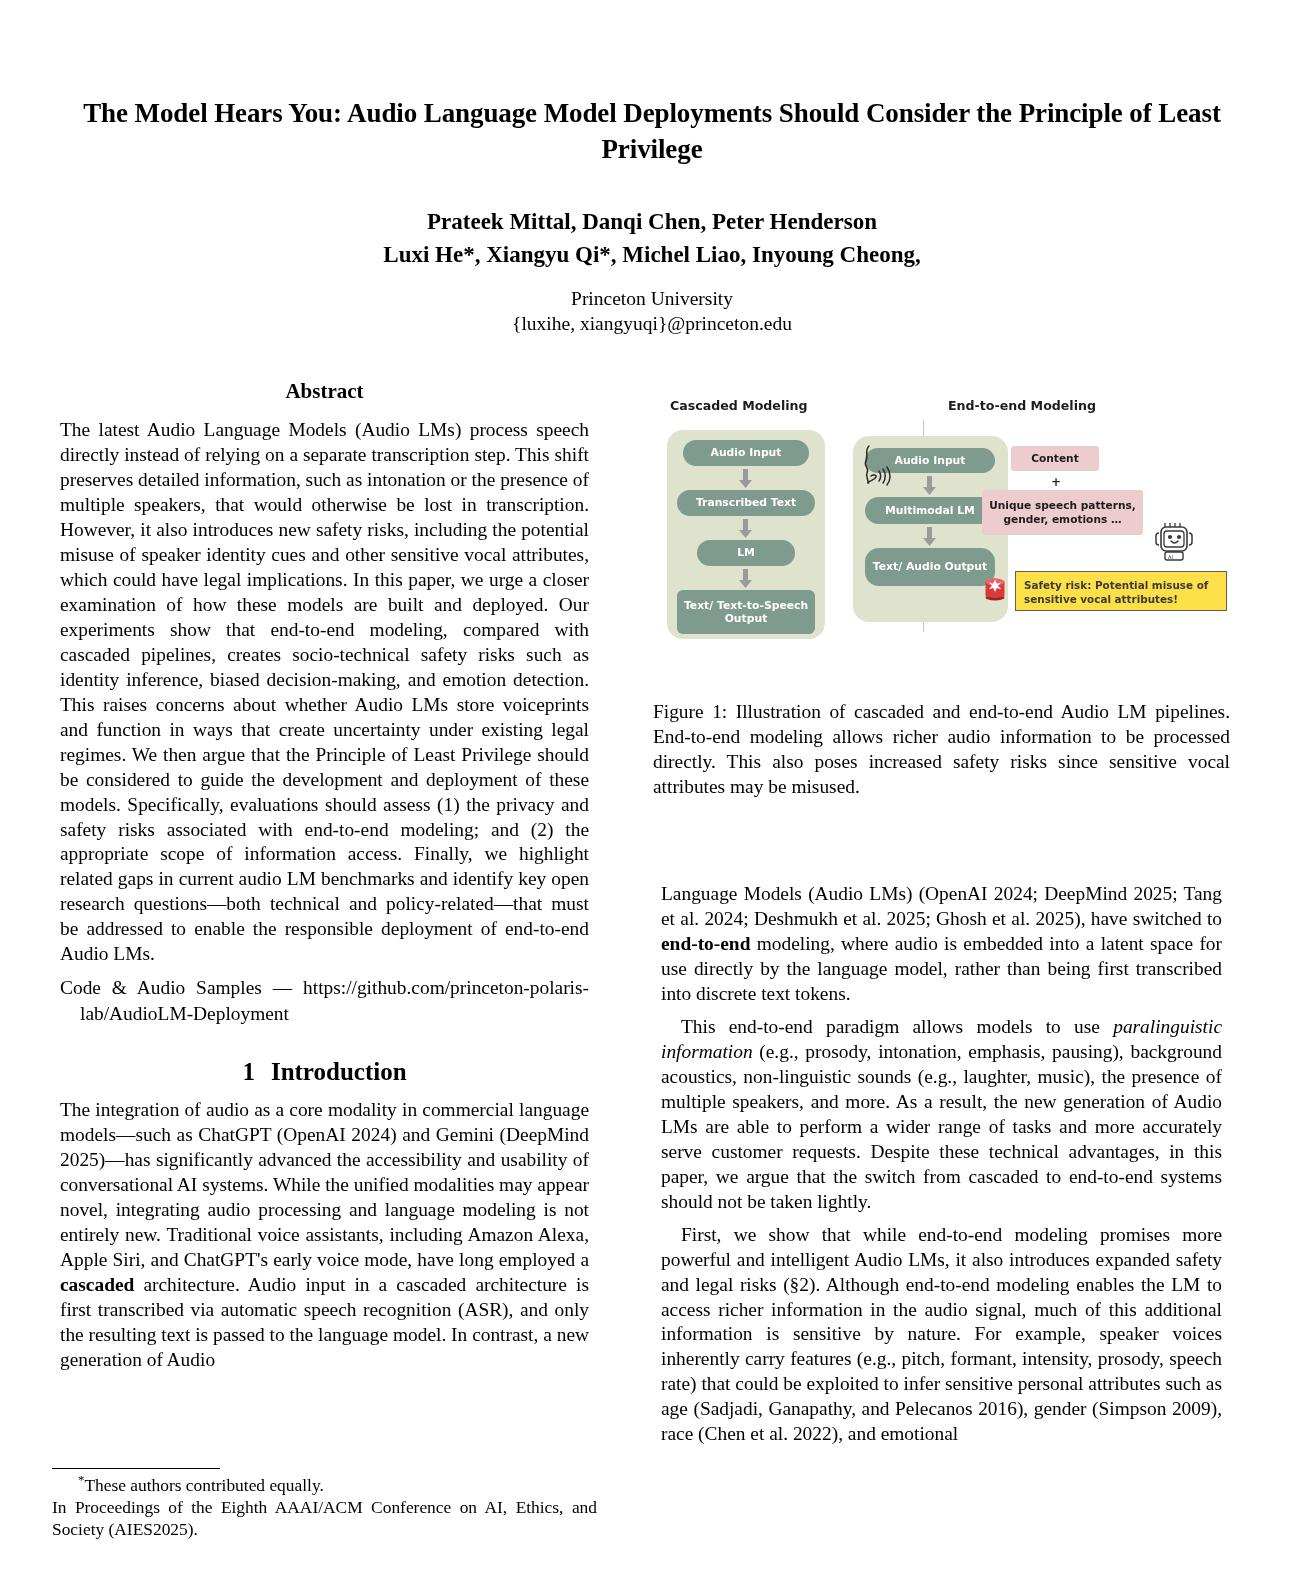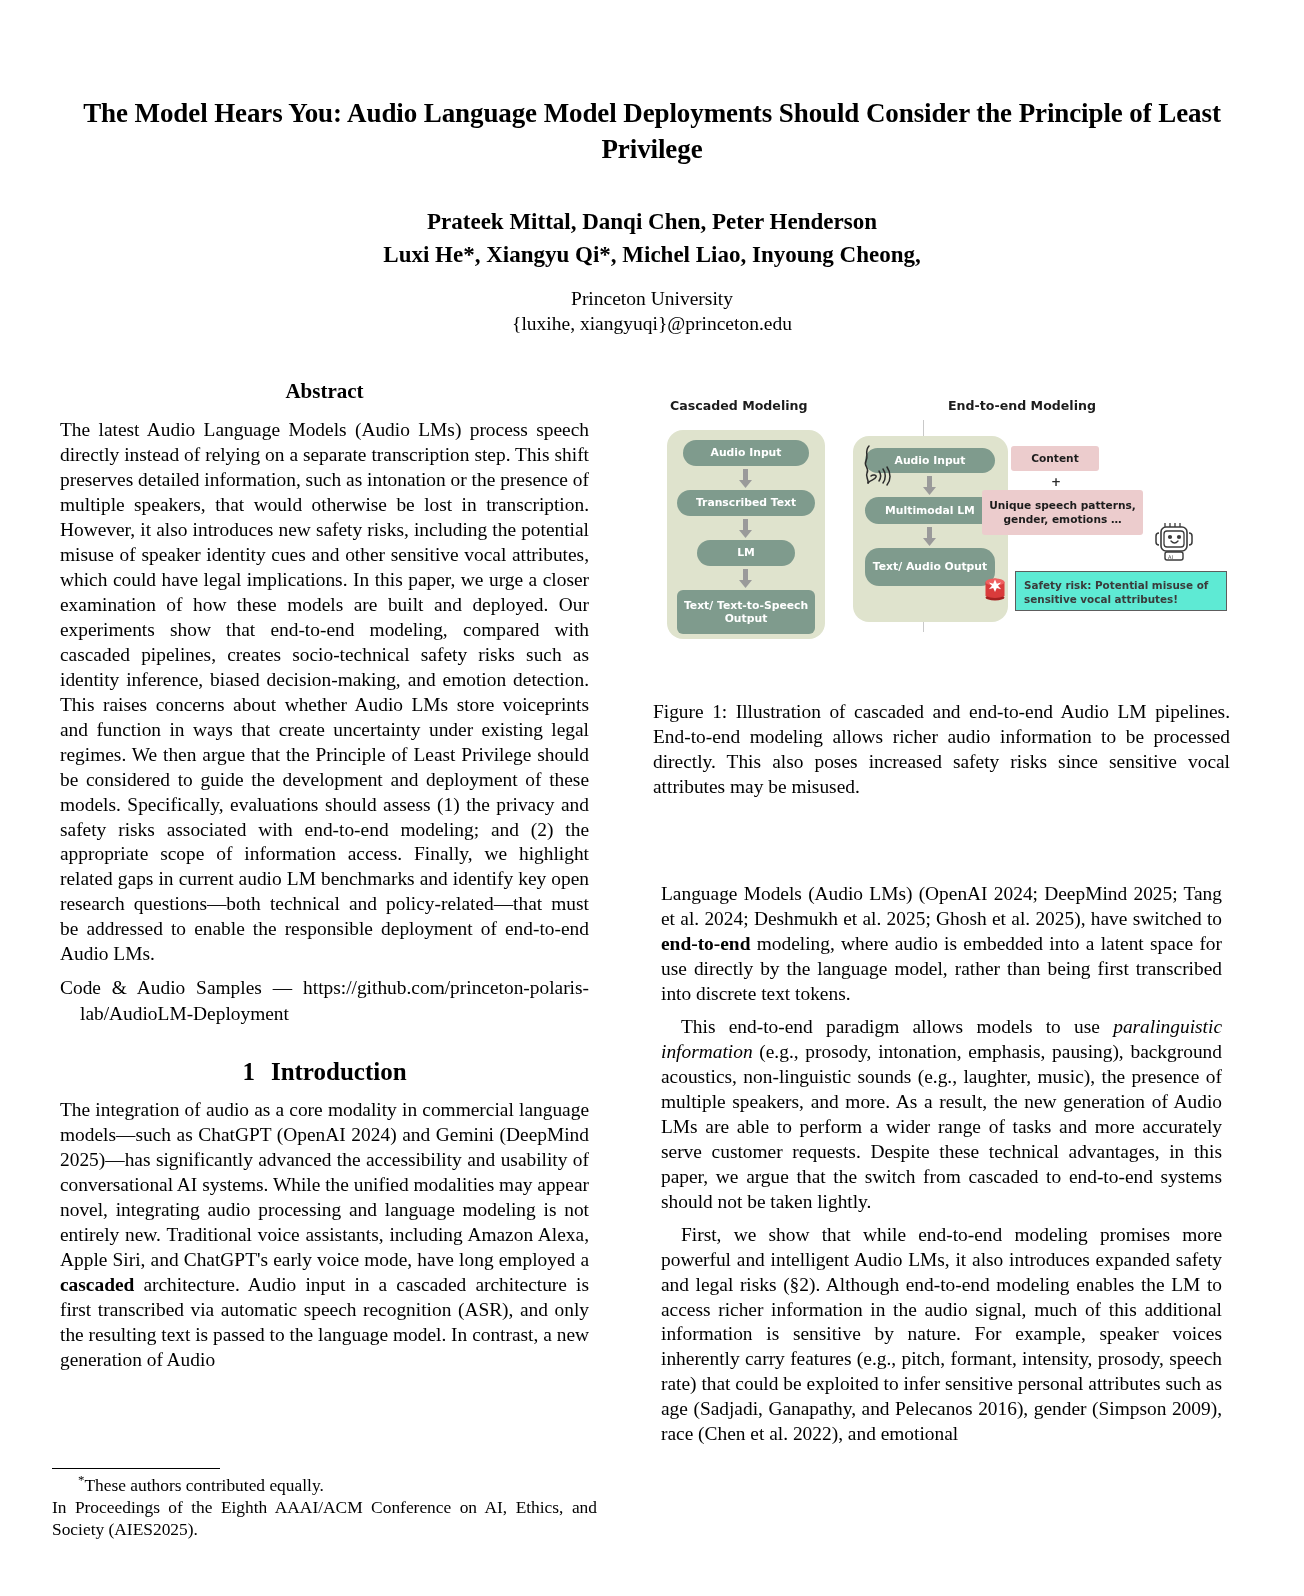--- a/index.html
+++ b/index.html
@@ -198,21 +198,21 @@
     position: absolute;
     font-family: "DejaVu Sans", "Liberation Sans", sans-serif;
     font-size: 12px;
     font-weight: bold;
     color: #2b2b2b;
   }
 
   .safety-box {
     position: absolute;
     border: 1.4px solid #5d5d5d;
-    background: #5eead4;
+    background: #fde047;
     font-family: "DejaVu Sans", "Liberation Sans", sans-serif;
     font-weight: bold;
     font-size: 10.4px;
     color: #3a3a3a;
     line-height: 1.38;
     box-sizing: border-box;
     padding: 6px 8px;
   }
 
   .alarm-icon {

